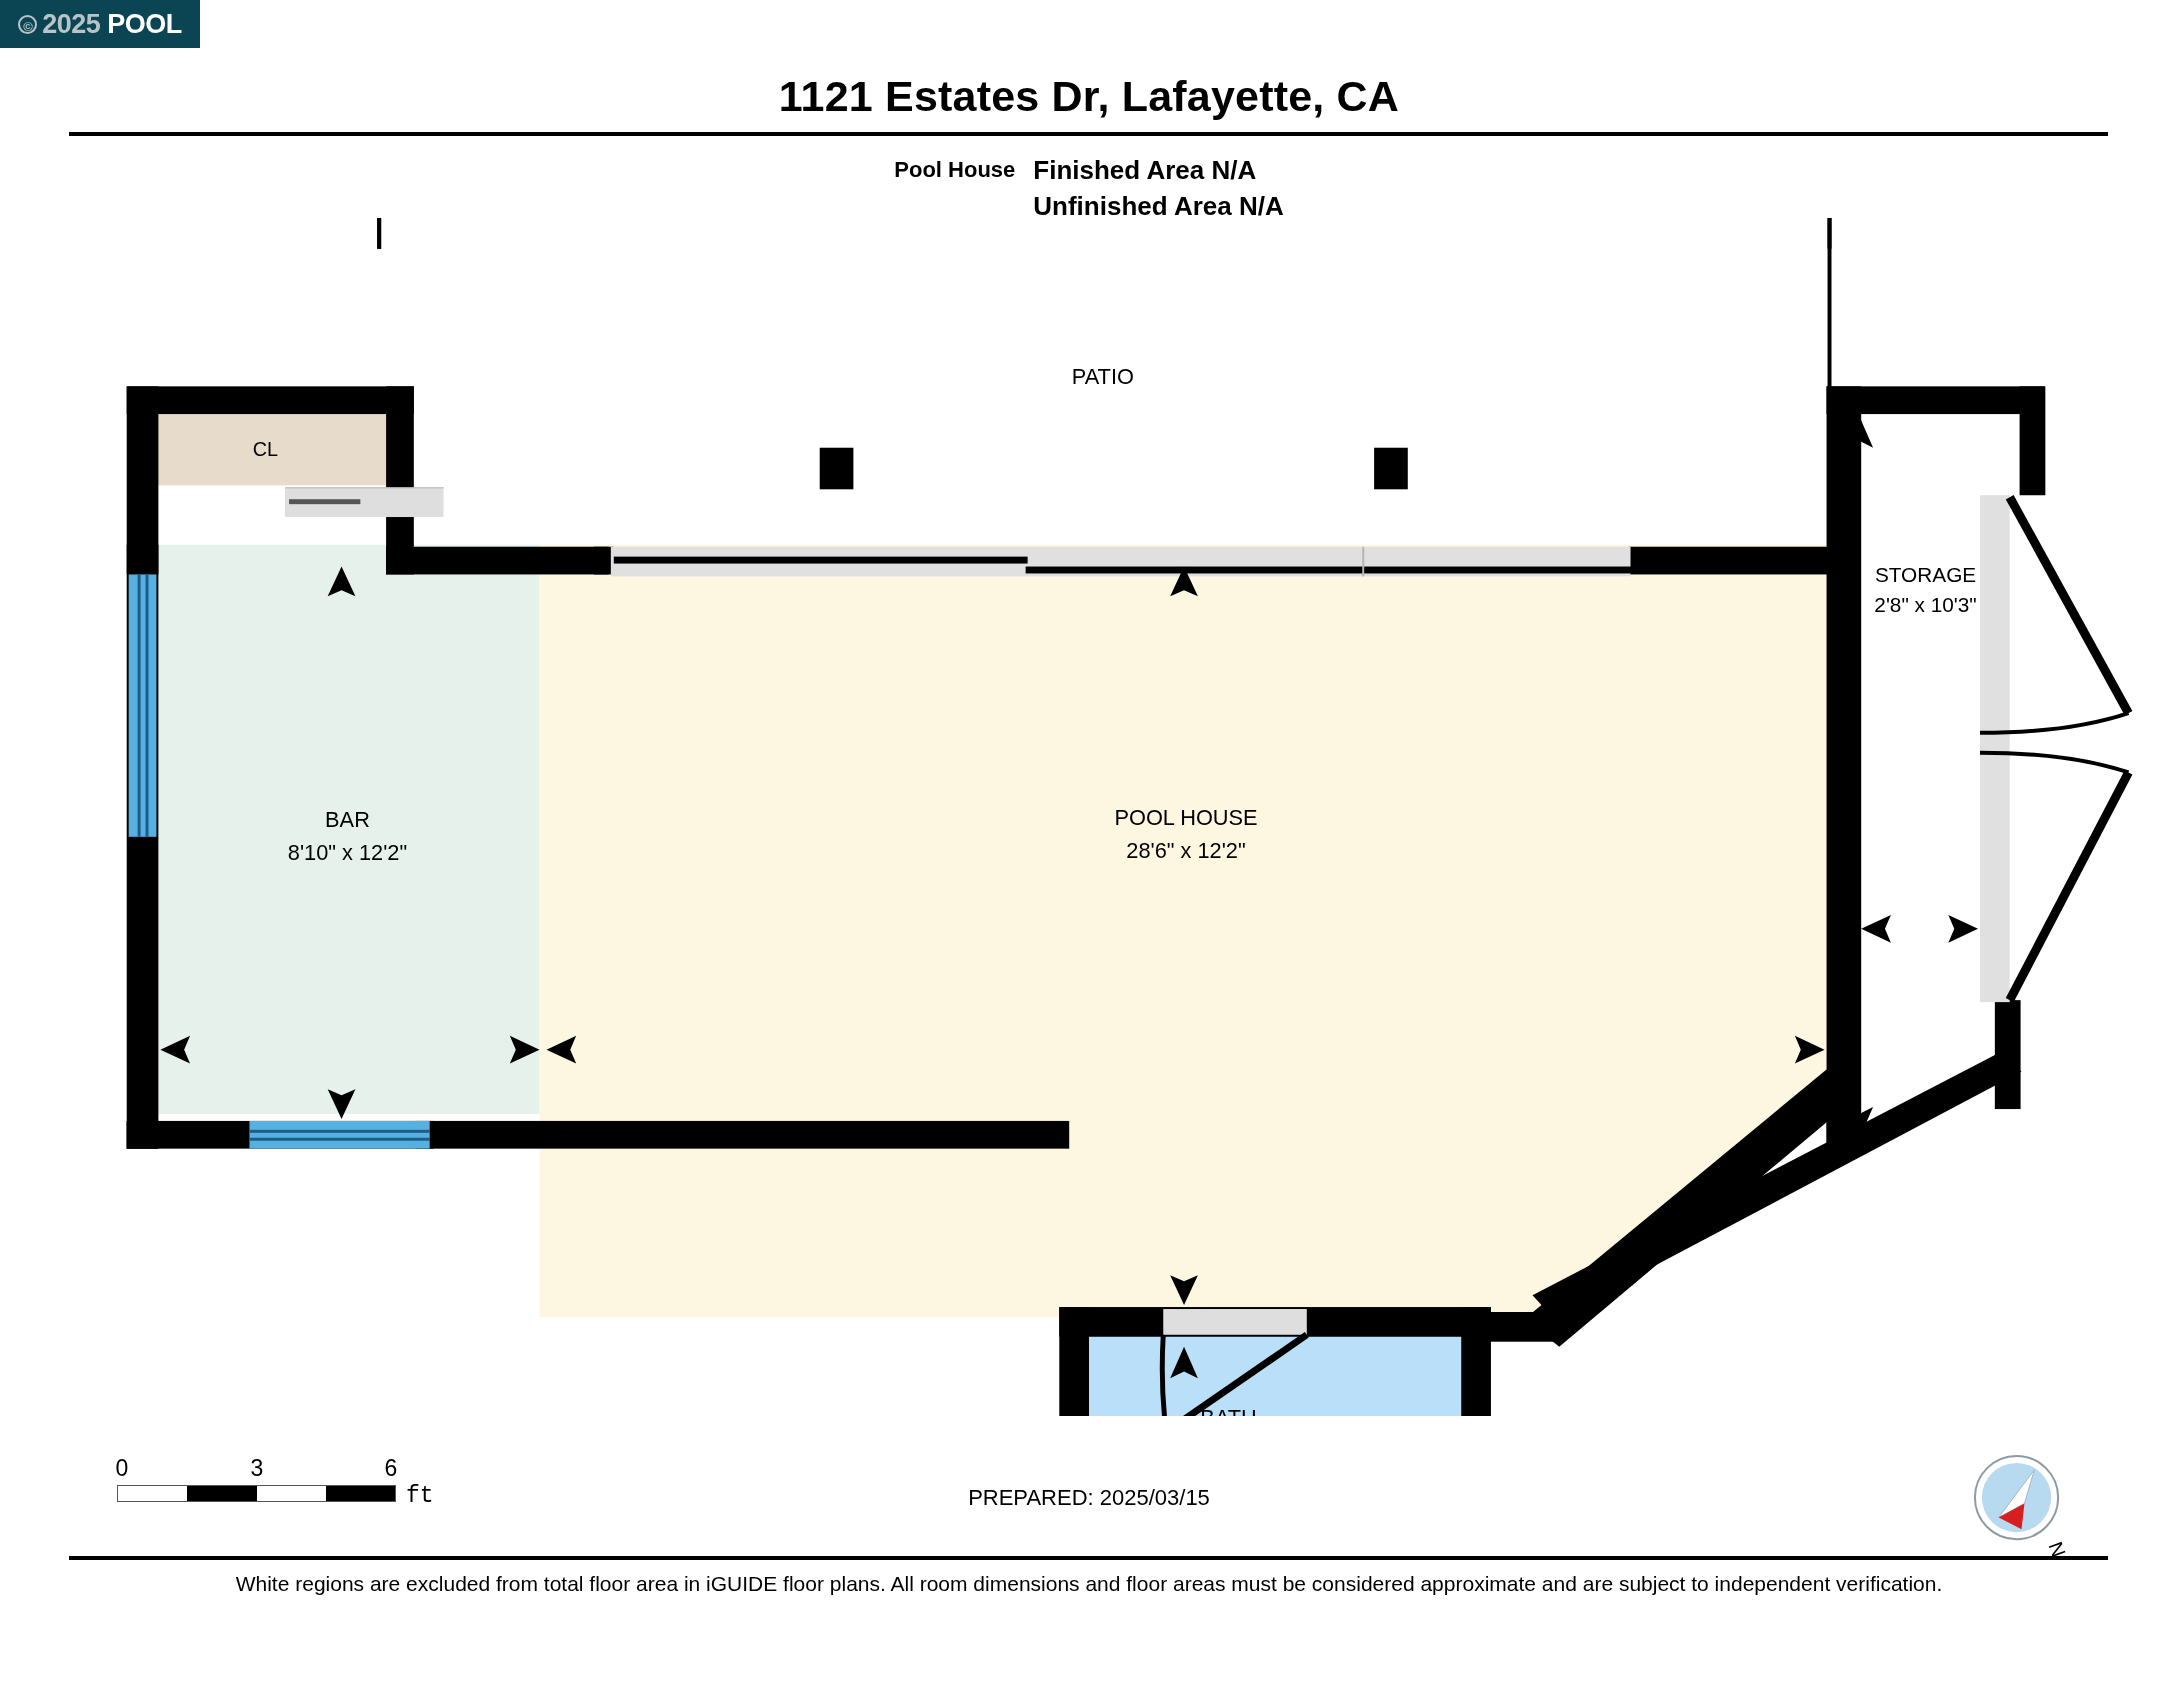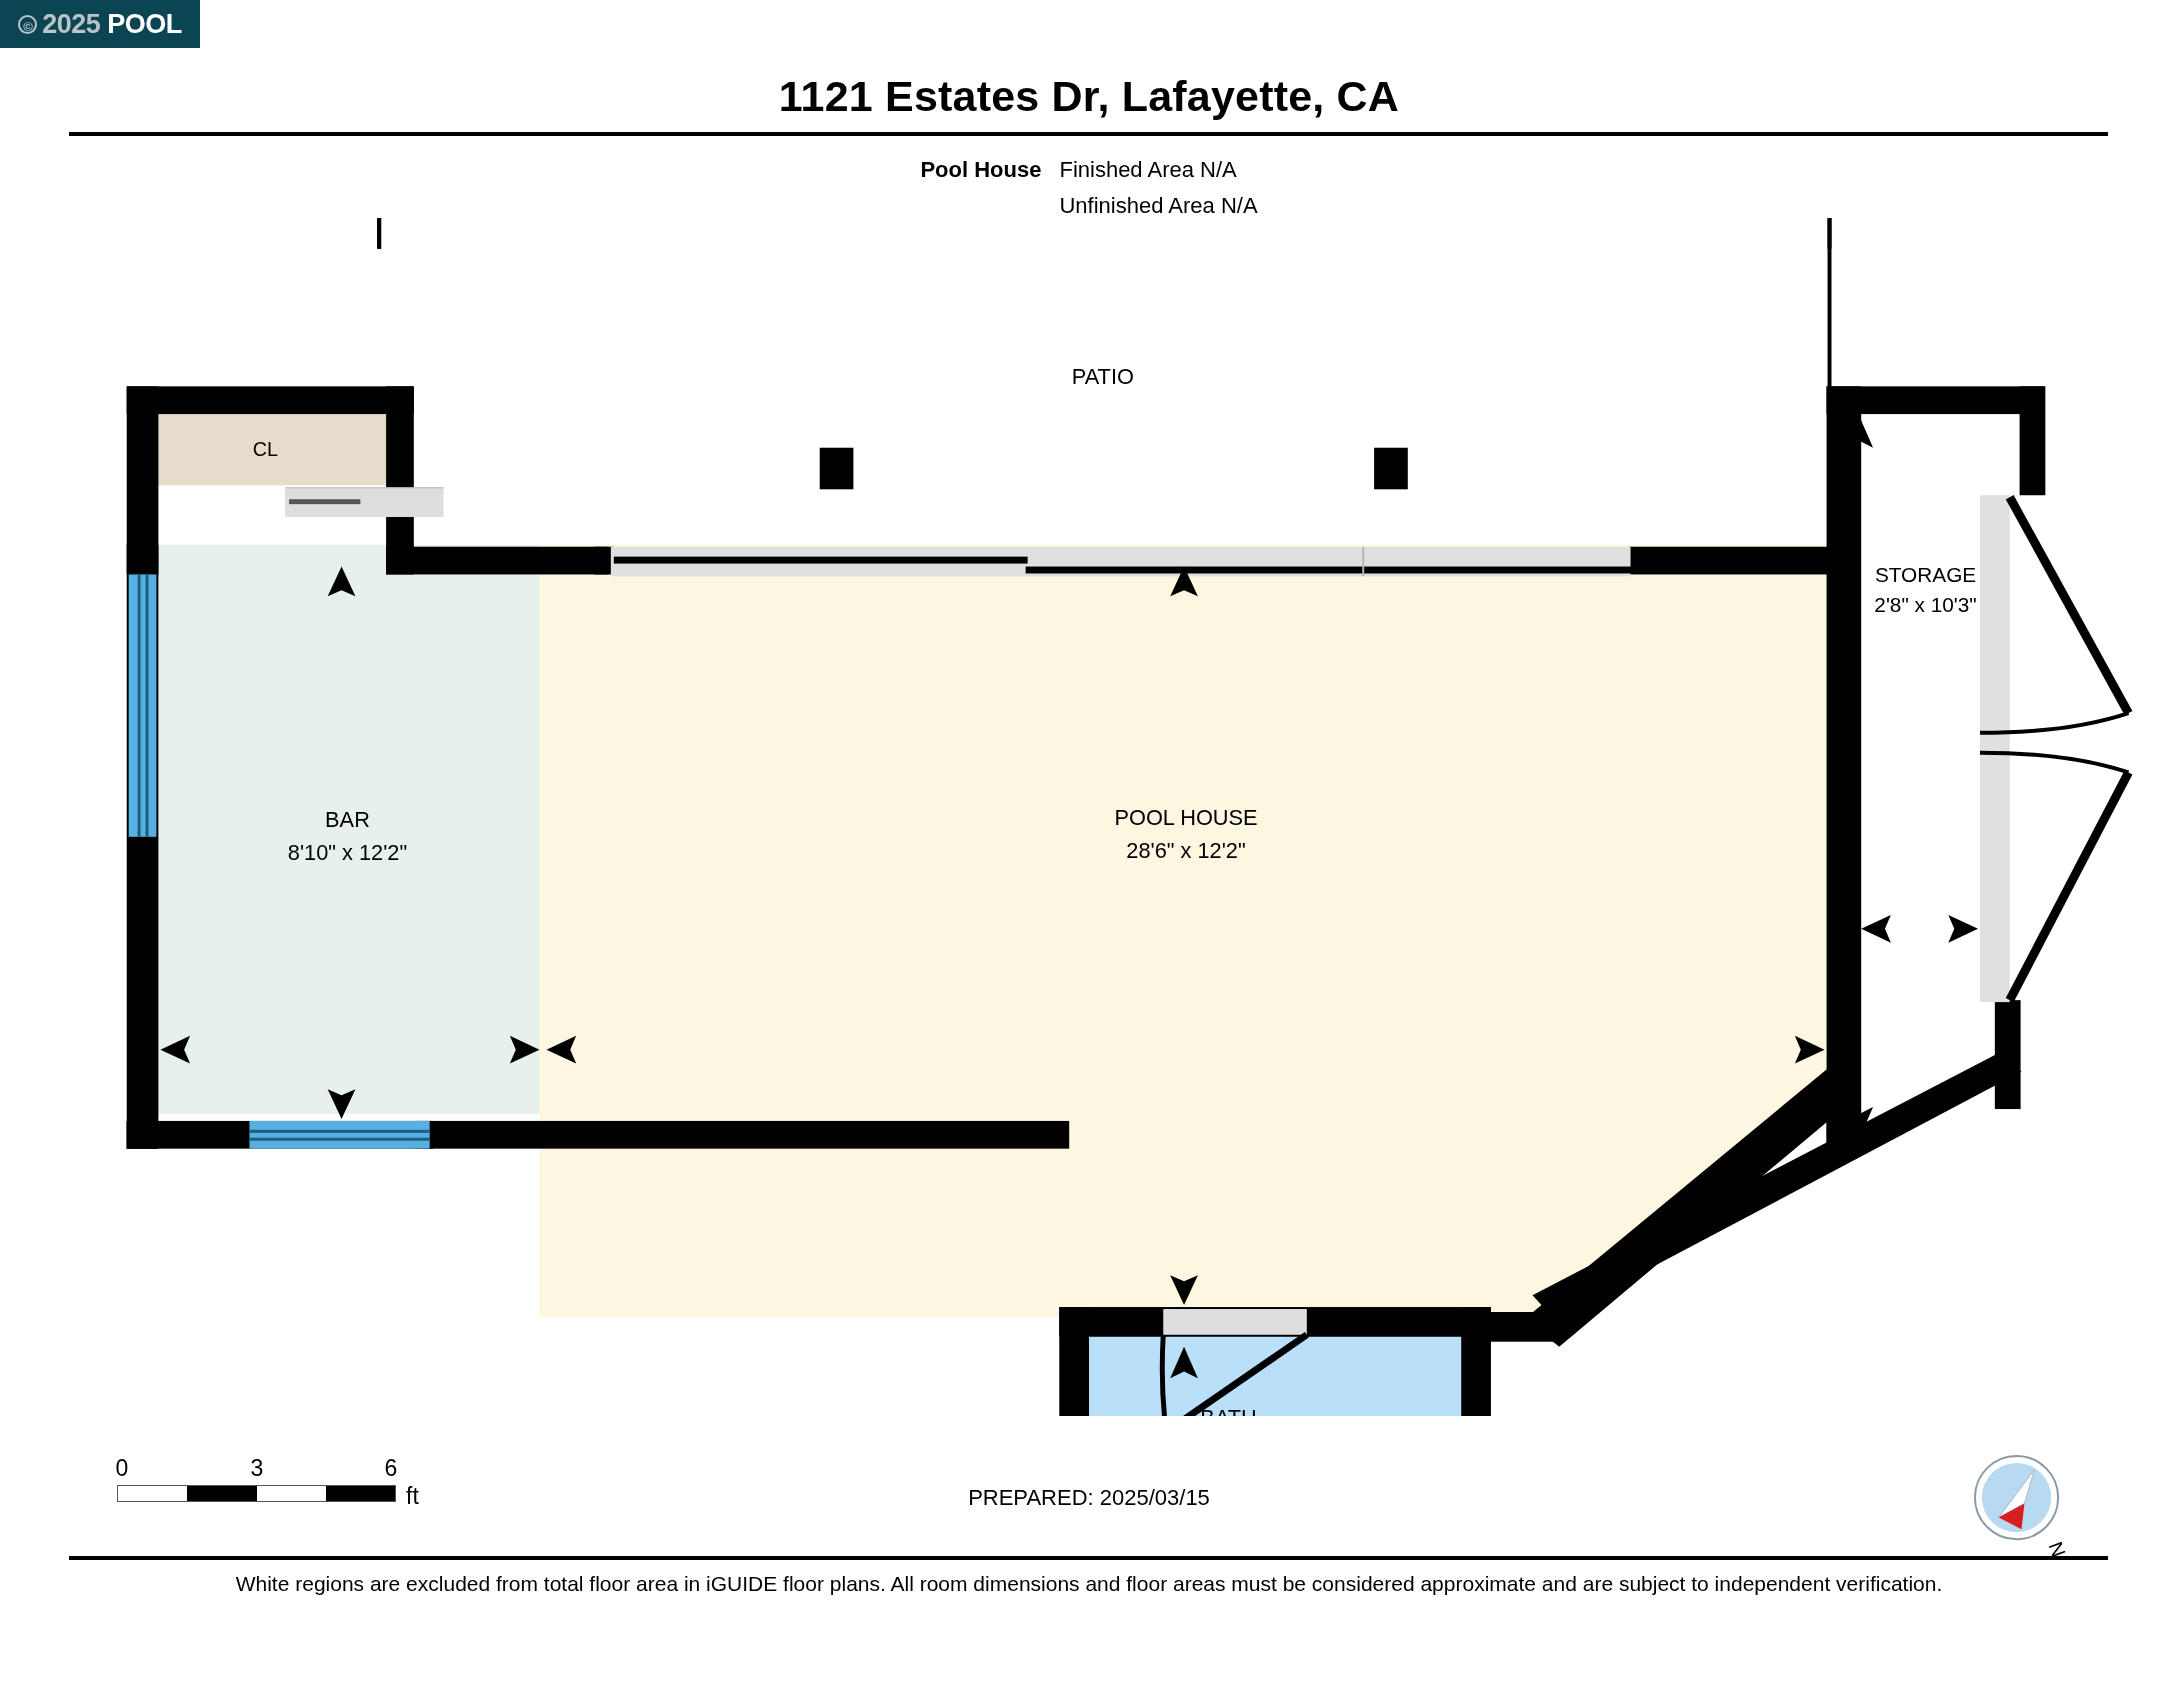--- a/index.html
+++ b/index.html
@@ -86,22 +86,23 @@
     justify-content: center;
   }
   #area-summary .lvl {
     font-size: 22px;
     font-weight: bold;
     padding-right: 18px;
     white-space: nowrap;
     line-height: 36px;
   }
   #area-summary .areas {
-    font-size: 22px;
+    font-size: 26px;
     line-height: 36px;
+    font-weight: bold;
   }
 
   
   #plan-canvas {
     position: absolute;
     left: 0;
     top: 218px;
     width: 1822px;
     height: 1198px;
   }
@@ -134,20 +135,21 @@
     flex: 1 1 0;
     display: block;
   }
   #scale-bar .bar i.on { background: #000; }
   #scale-bar .bar i.off { background: #fff; }
   #scale-bar .unit {
     position: absolute;
     left: 289px;
     top: 28px;
     font-size: 23px;
+    font-family: Liberation Mono, monospace;
   }
 
   #prepared {
     position: absolute;
     left: 0;
     top: 1485px;
     width: 2178px;
     text-align: center;
     font-size: 22px;
   }

